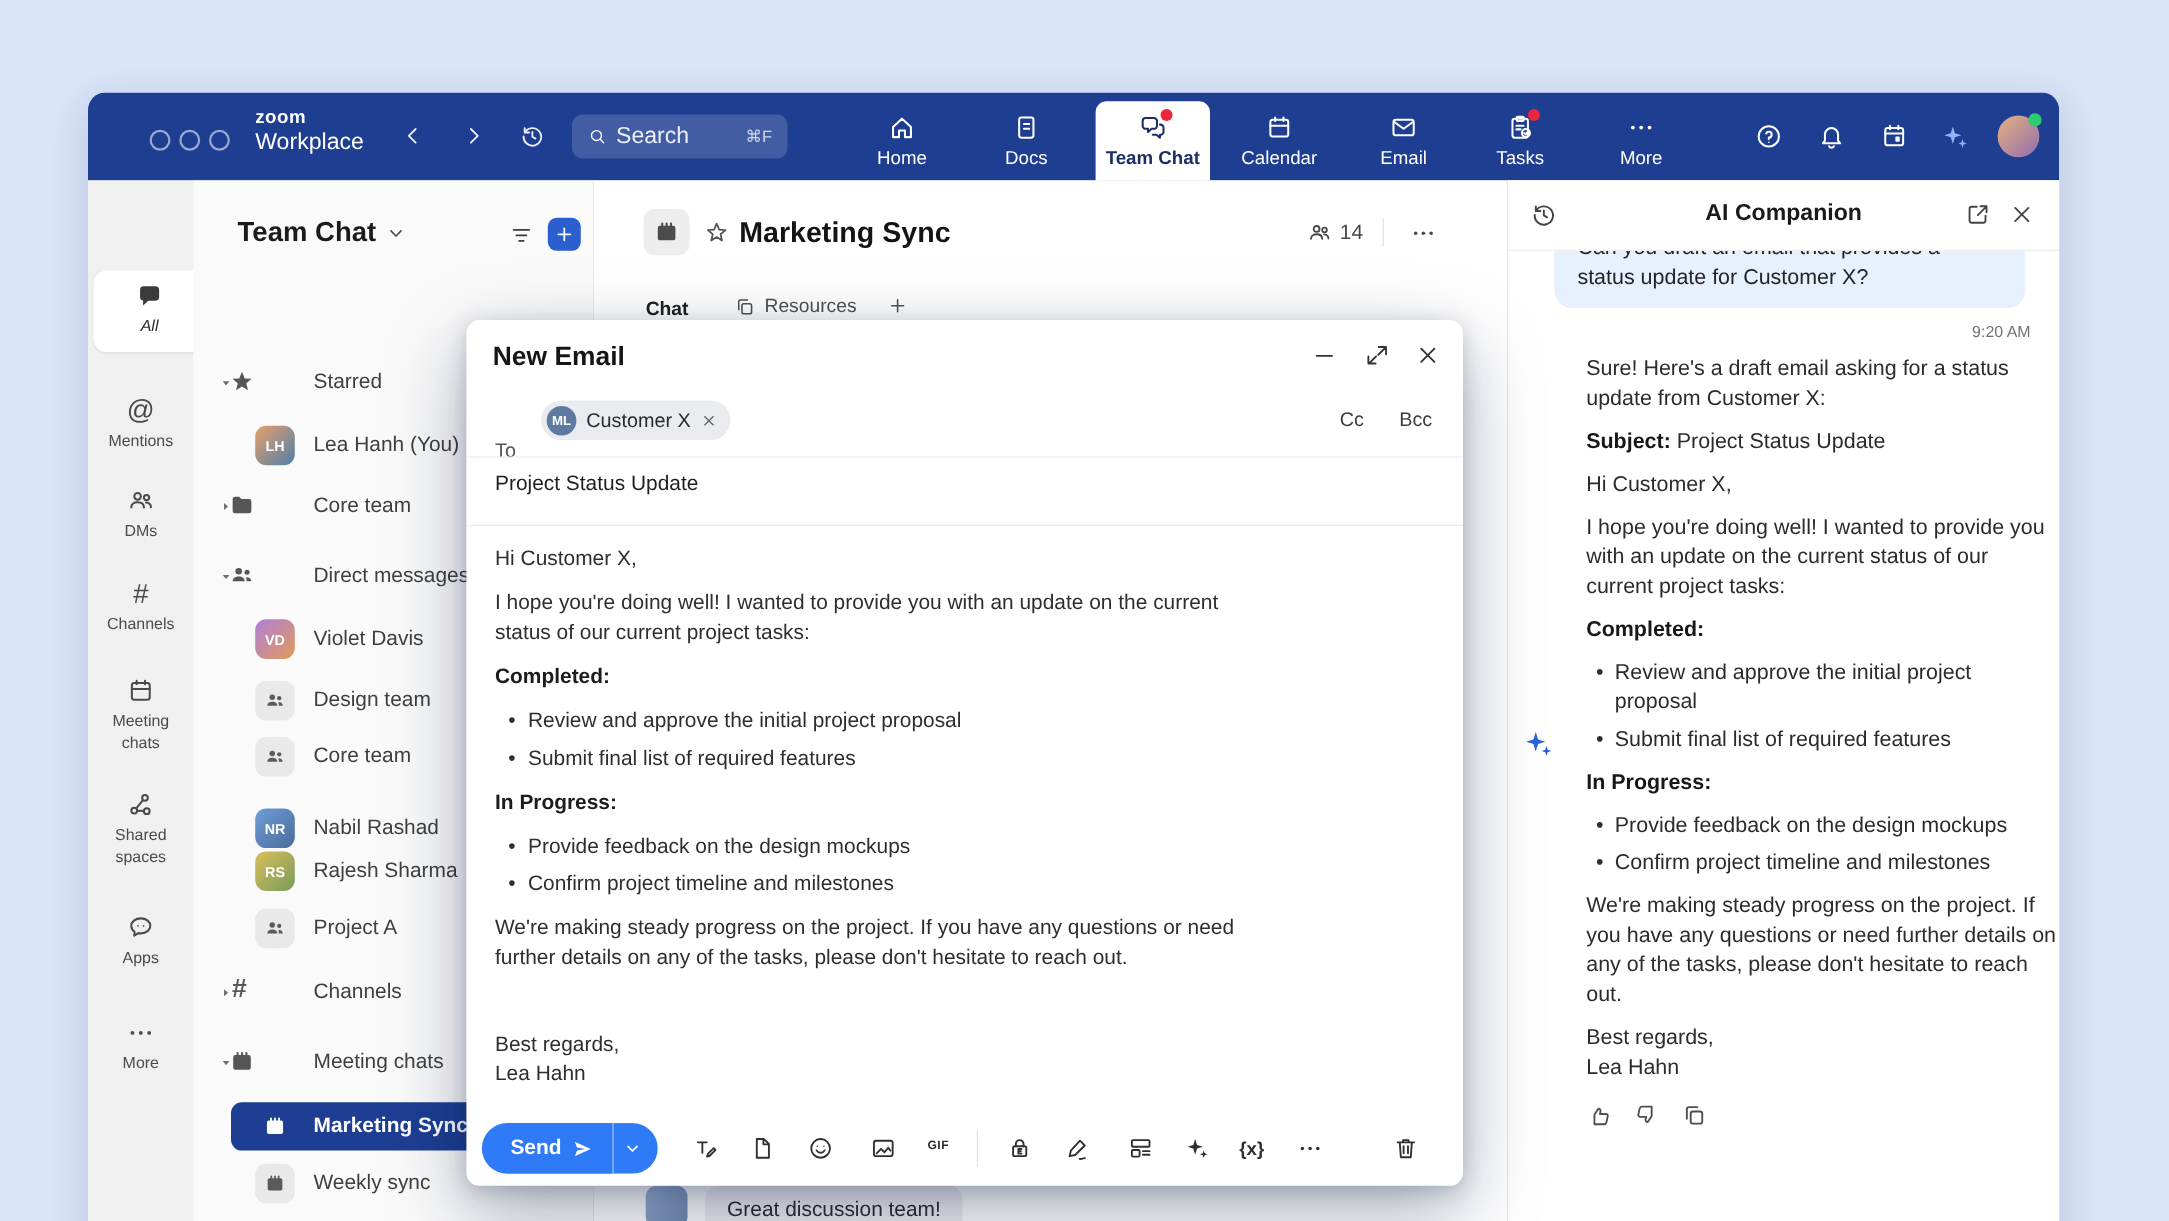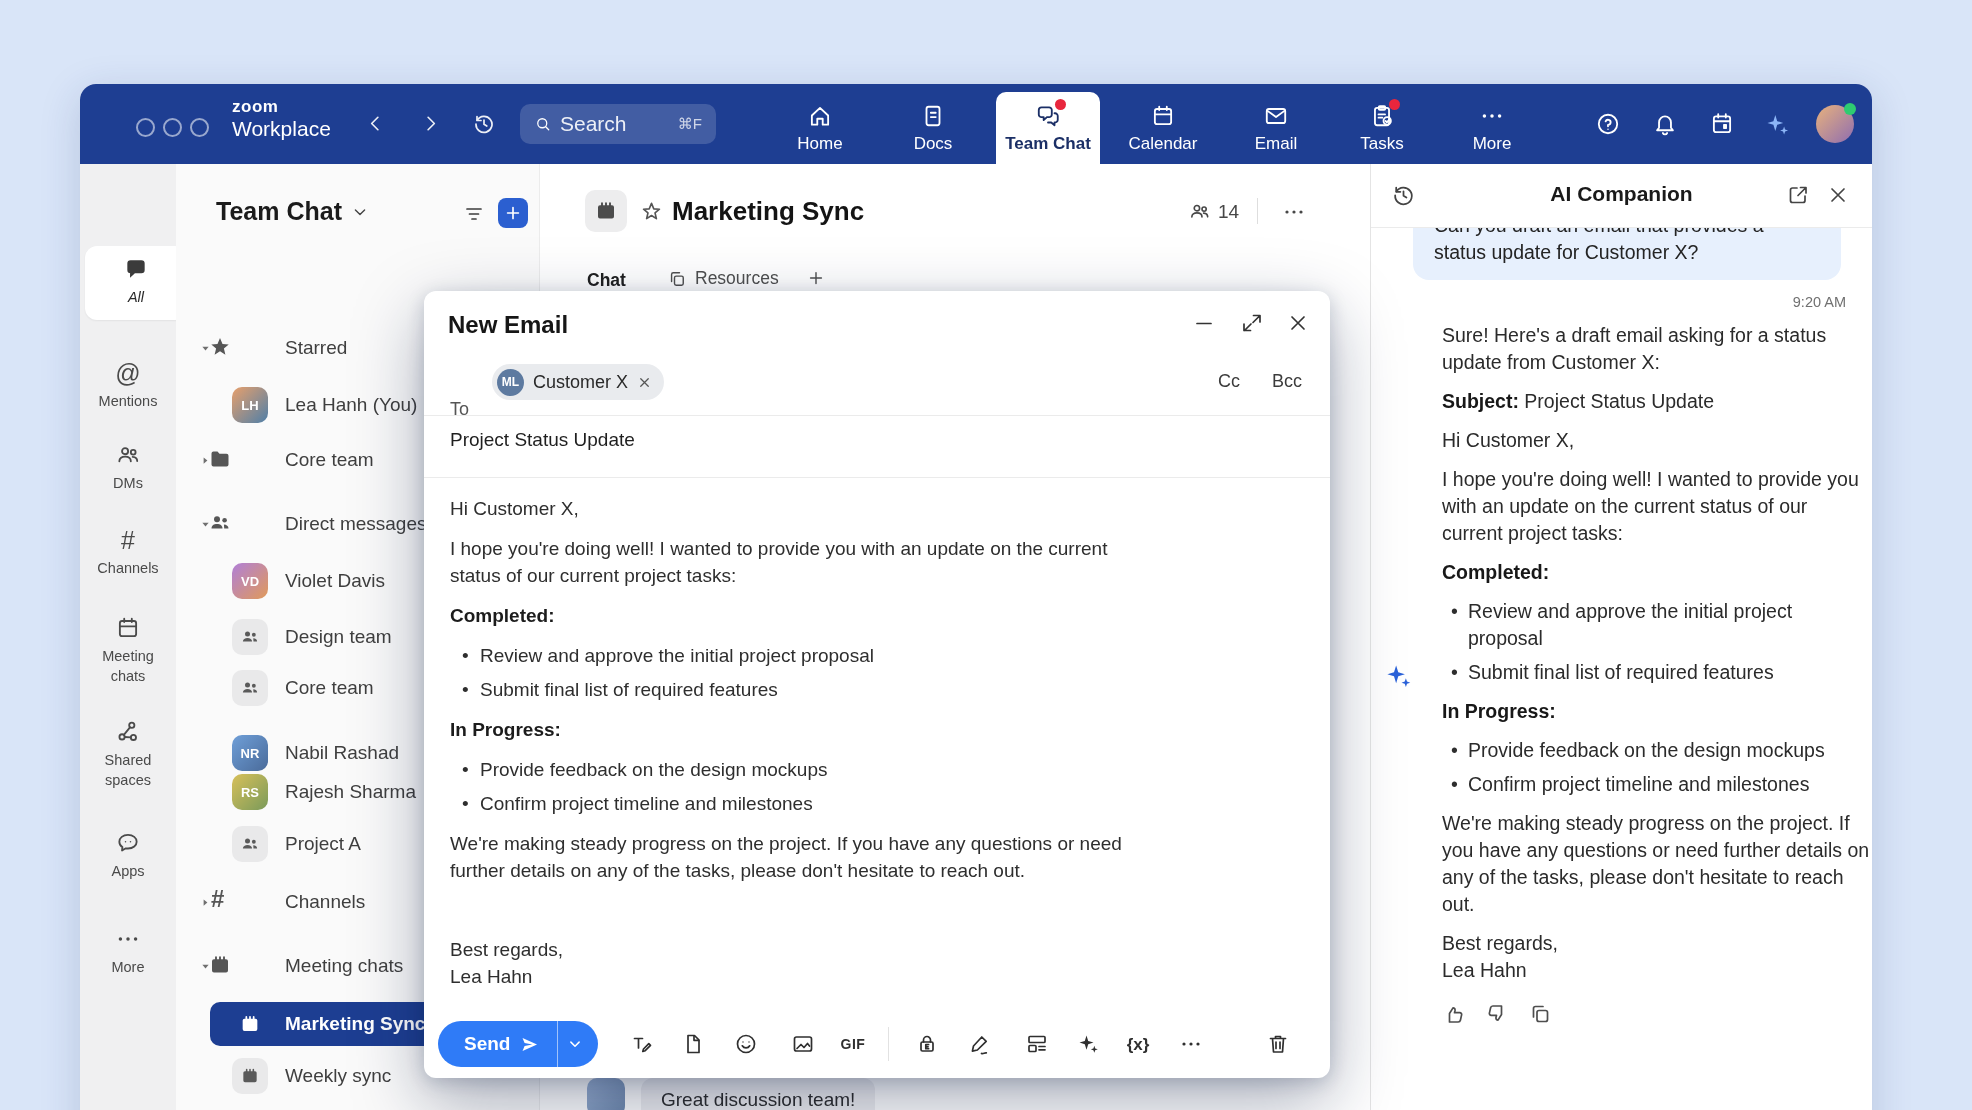--- a/index.html
+++ b/index.html
@@ -103,21 +103,21 @@
   .bullet { position:relative; padding-left:30px; margin-bottom:7px; }
   .bullet::before { content:"•"; position:absolute; left:12px; color:#2e2e2e; }
   .sig { margin-top:52px; }
   .m-toolbar { position:absolute; left:0; top:728px; width:100%; height:50px; }
   .send-grp { position:absolute; left:14px; top:2px; height:46px; display:flex; cursor:pointer; }
   .send-main { background:#2f7bf7; color:#fff; font-size:19px; font-weight:bold; border-radius:23px 0 0 23px;
                display:flex; align-items:center; gap:10px; padding:0 18px 0 26px; border:none; }
   .send-caret { background:#2f7bf7; color:#fff; border-radius:0 23px 23px 0; border-left:1px solid rgba(255,255,255,.55);
                 display:flex; align-items:center; padding:0 14px 0 8px; border-top:none; border-bottom:none; border-right:none; }
   .tool { position:absolute; top:13px; transform:translateX(-50%); color:#2f2f2f; cursor:pointer; }
-  .tool-gif { font-size:14px; font-weight:bold; letter-spacing:.5px; top:17px; }
+  .tool-gif { font-size:11px; font-weight:bold; letter-spacing:.5px; top:17px; }
   .tool-varx { font-size:17px; font-weight:bold; top:16px; }
   .t-div { position:absolute; left:464px; top:8px; width:1px; height:34px; background:#e2e2e2; }
 
   
   .ai { position:absolute; left:1290px; top:80px; width:502px; bottom:0; background:#fff; border-left:1px solid #e4e4e4; }
   .ai-header { position:absolute; left:0; top:0; width:100%; height:64px; background:#fff; border-bottom:1px solid #ebebeb; z-index:5; }
   .ai-hist { position:absolute; left:20px; top:19px; color:#444; cursor:pointer; }
   .ai-title { position:absolute; left:0; top:18px; width:100%; text-align:center; font-size:21px; font-weight:bold; color:#1a1a1a; }
   .ai-open { position:absolute; right:62px; top:19px; color:#444; cursor:pointer; }
   .ai-close { position:absolute; right:22px; top:19px; color:#444; cursor:pointer; }

